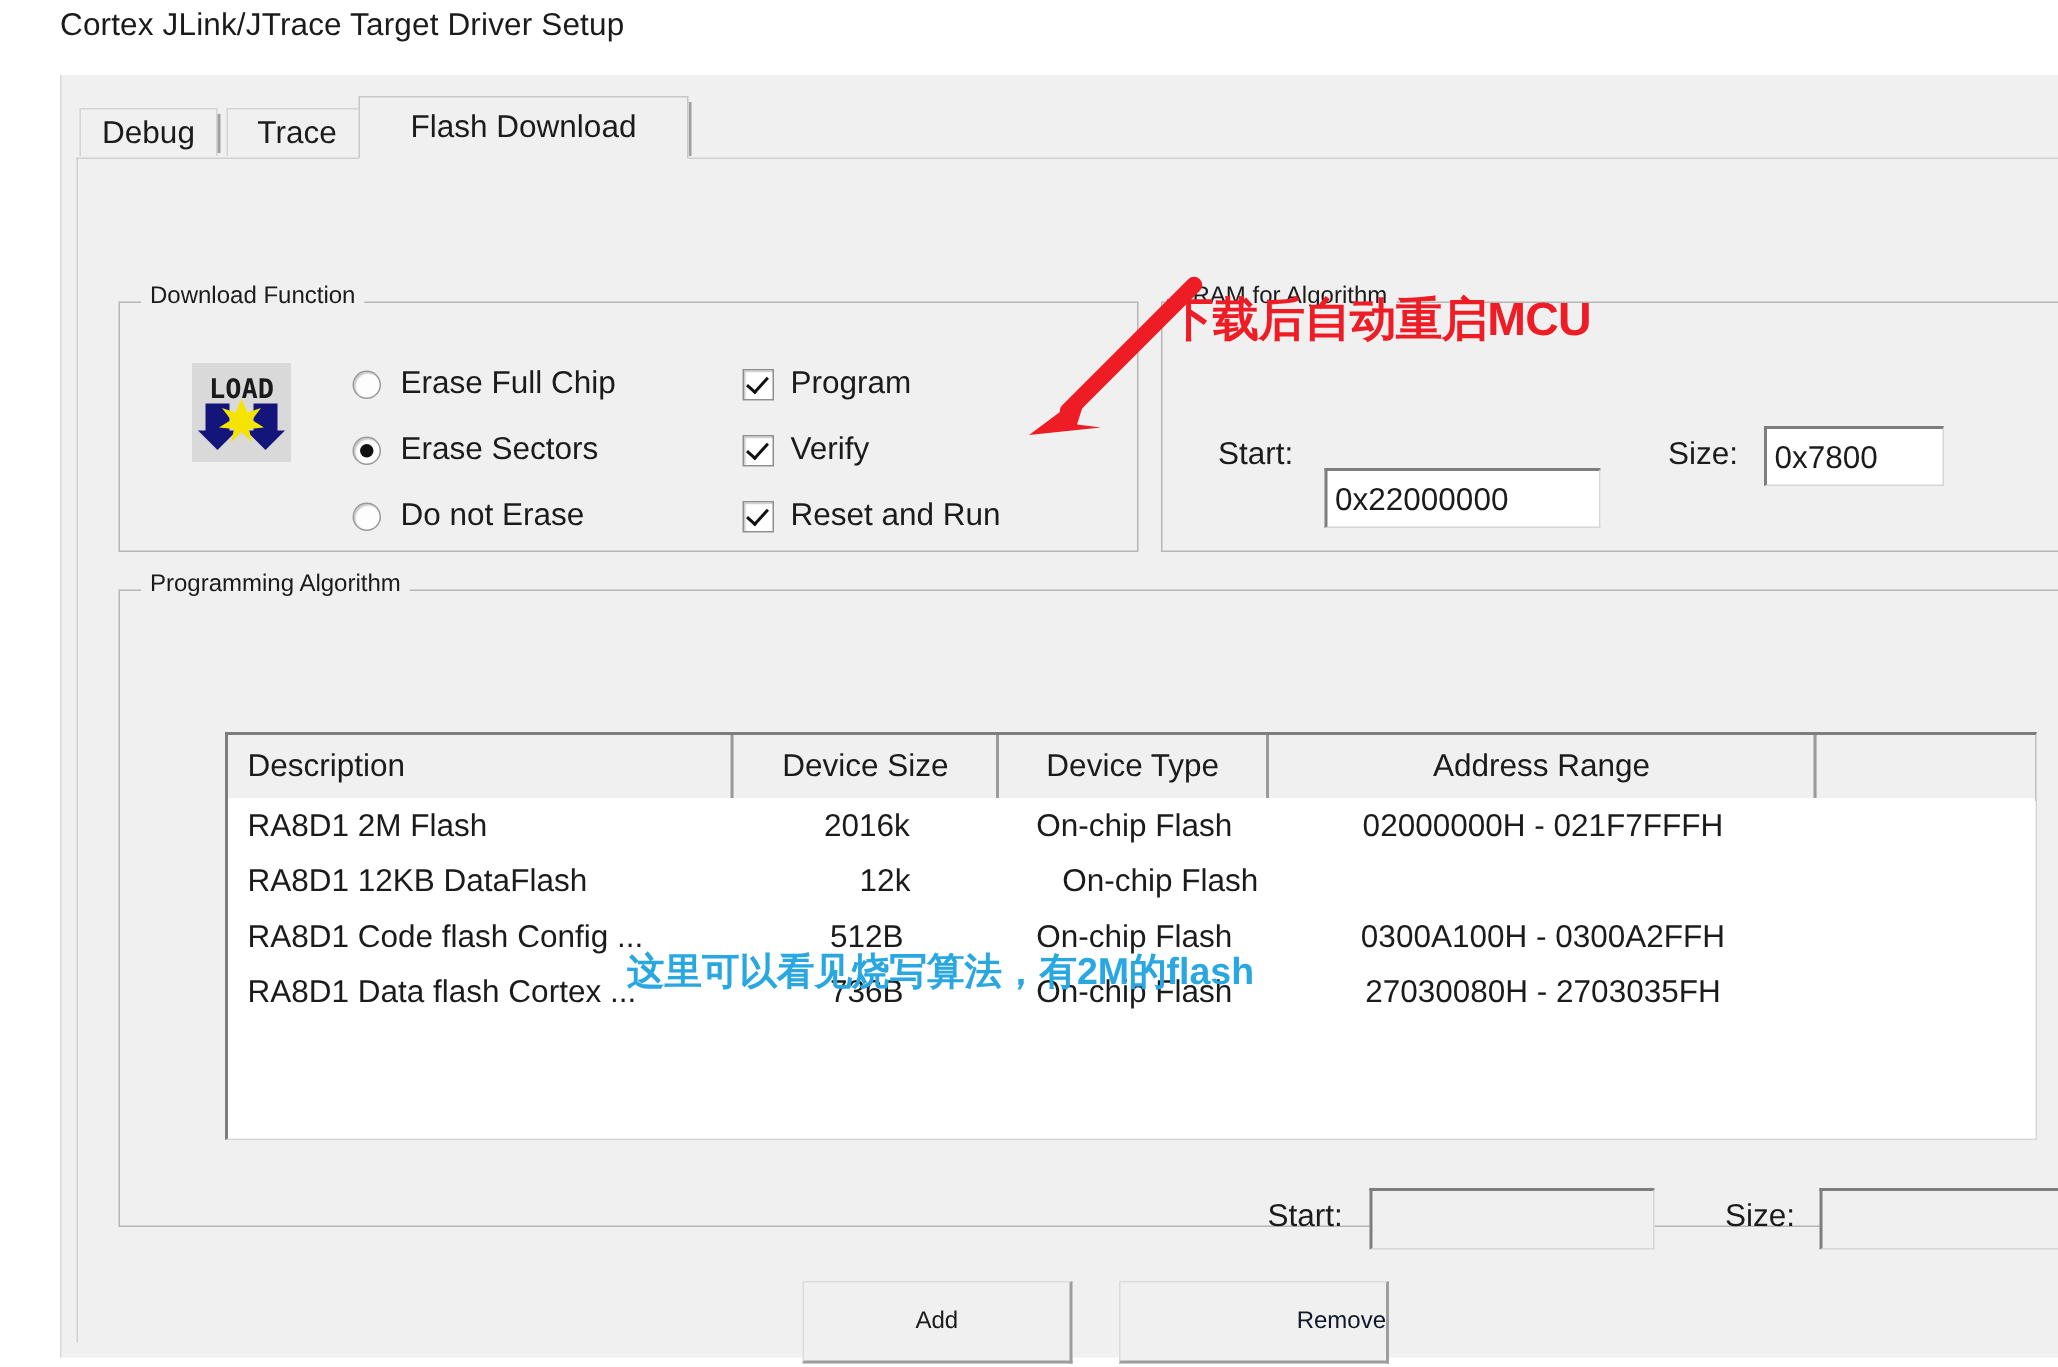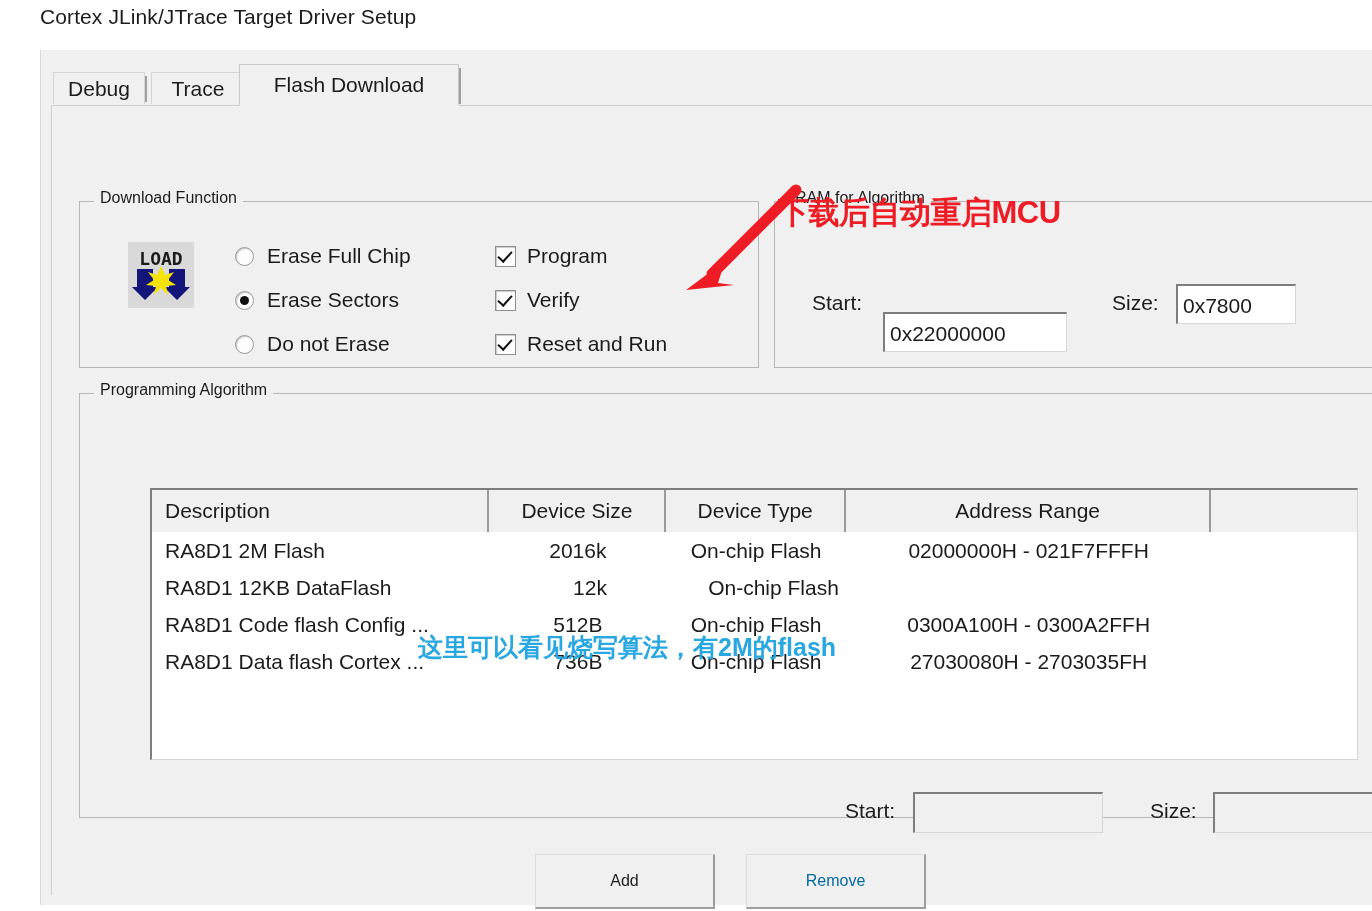--- a/index.html
+++ b/index.html
@@ -248,21 +248,21 @@
     border: 1px solid #dcdcdc;
     border-right: 2px solid #9d9d9d;
     border-bottom: 2px solid #9d9d9d;
     font-size: 16px;
     color: #1b1b1b;
     display: flex;
     align-items: center;
     justify-content: center;
     white-space: nowrap;
   }
-  .button.disabled { color: #0369a1; }
+  .button.disabled { color: #0f172a; justify-content: flex-end; }
 
   
   .anno-red {
     position: absolute;
     font-size: 31px;
     font-weight: bold;
     color: #ee1c25;
     white-space: nowrap;
     letter-spacing: -0.5px;
   }

